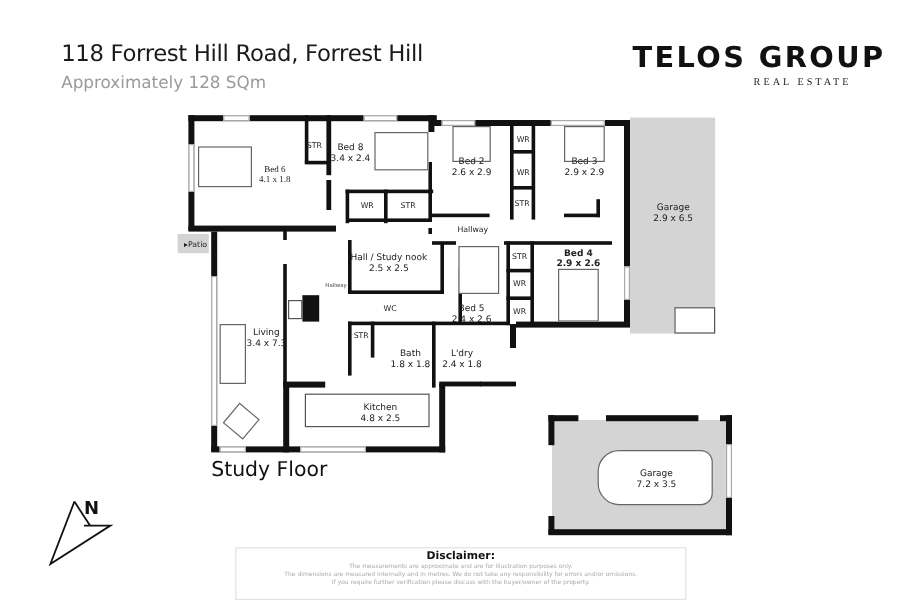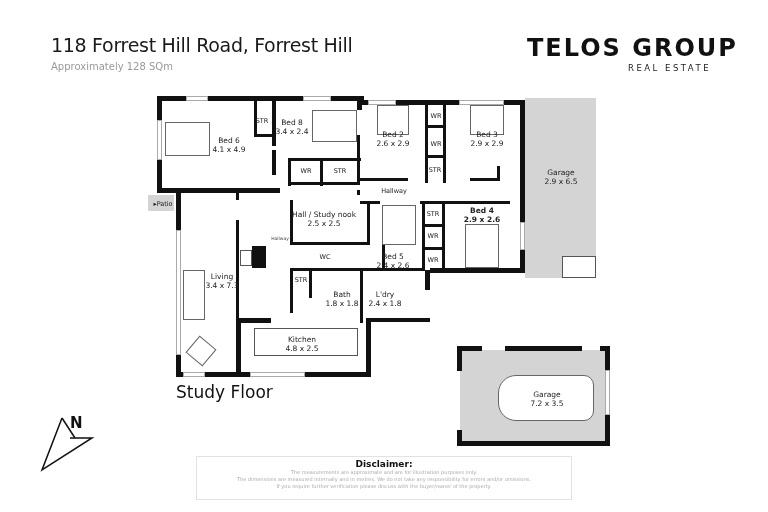--- a/index.html
+++ b/index.html
@@ -1,20 +1,20 @@
 <!DOCTYPE html>
 <html><head>
 <meta charset="utf-8">
 <style>
   html,body{margin:0;padding:0;background:#fff;}
   body{width:768px;height:512px;position:relative;overflow:hidden;font-family:"DejaVu Sans","Liberation Sans",sans-serif;color:#111;}
   .title{position:absolute;left:51px;top:34px;font-size:19px;color:#1a1a1a;letter-spacing:-0.3px;}
-  .subtitle{position:absolute;left:51px;top:61px;font-size:10px;color:#9a9a9a;}
+  .subtitle{position:absolute;left:51px;top:61px;font-size:14px;color:#9a9a9a;}
   .logo{position:absolute;left:527px;top:34px;font-size:24px;font-weight:bold;letter-spacing:2px;color:#111;}
-  .logo-sub{position:absolute;left:628px;top:63px;font-size:8.5px;letter-spacing:2.5px;color:#222;}
+  .logo-sub{position:absolute;left:628px;top:63px;font-size:8.5px;letter-spacing:2.5px;color:#222;font-family:Liberation Serif, serif;}
   .w{position:absolute;background:#111;}
   .g{position:absolute;background:#d4d4d4;}
   .win{position:absolute;background:#fff;border:1px solid #aaa;box-sizing:border-box;}
   .thin{position:absolute;border:1px solid #555;box-sizing:border-box;}
   .lbl{position:absolute;font-size:7.5px;line-height:9px;text-align:center;color:#222;white-space:nowrap;transform:translateX(-50%);}
   .sm{font-size:6.5px;}
   .tiny{font-size:4.5px;color:#444;}
   .floor-label{position:absolute;left:176px;top:382px;font-size:17px;color:#111;}
   .disc{position:absolute;left:196px;top:456px;width:376px;height:44px;border:1px solid #e2e2e2;box-sizing:border-box;text-align:center;}
   .disc h4{margin:2px 0 0 0;font-size:9px;color:#111;}
@@ -113,23 +113,23 @@
   <div class="w" style="left:457px;top:346px;width:5px;height:25px;"></div>
   <div class="w" style="left:457px;top:430px;width:5px;height:15px;"></div>
   <div class="w" style="left:457px;top:441px;width:153px;height:5px;"></div>
   <div class="w" style="left:605px;top:346px;width:5px;height:100px;"></div>
   <div class="win" style="left:605px;top:370px;width:5px;height:45px;"></div>
   <div class="bed" style="left:498px;top:375px;width:96px;height:46px;border-radius:18px 10px 10px 18px;background:#fff;"></div>
 
   <div class="g" style="left:148px;top:195px;width:26px;height:16px;"></div>
 </div>
 
-<div class="lbl" style="left:229px;top:136px;">
+<div class="lbl" style="left:229px;top:136px;font-family:Liberation Serif, serif;">
     <div>Bed 6</div>
-    <div>4.1 x 4.9</div>
+    <div>4.1 x 1.8</div>
   </div>
 <div class="lbl" style="left:292px;top:118px;">
     <div>Bed 8</div>
     <div>3.4 x 2.4</div>
   </div>
 <div class="lbl" style="left:393px;top:130px;">
     <div>Bed 2</div>
     <div>2.6 x 2.9</div>
   </div>
 <div class="lbl" style="left:487px;top:130px;">
@@ -157,21 +157,21 @@
     <div>3.4 x 7.3</div>
   </div>
 <div class="lbl" style="left:342px;top:290px;">
     <div>Bath</div>
     <div>1.8 x 1.8</div>
   </div>
 <div class="lbl" style="left:385px;top:290px;">
     <div>L'dry</div>
     <div>2.4 x 1.8</div>
   </div>
-<div class="lbl" style="left:302px;top:335px;">
+<div class="lbl" style="left:317px;top:335px;">
     <div>Kitchen</div>
     <div>4.8 x 2.5</div>
   </div>
 <div class="lbl" style="left:547px;top:390px;">
     <div>Garage</div>
     <div>7.2 x 3.5</div>
   </div>
 
 <div class="lbl sm" style="left:262px;top:117px;">STR</div>
 <div class="lbl sm" style="left:306px;top:167px;">WR</div>

